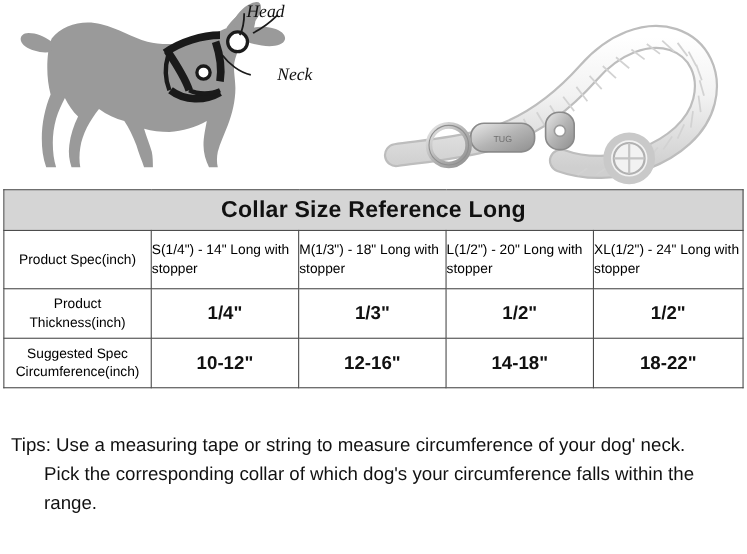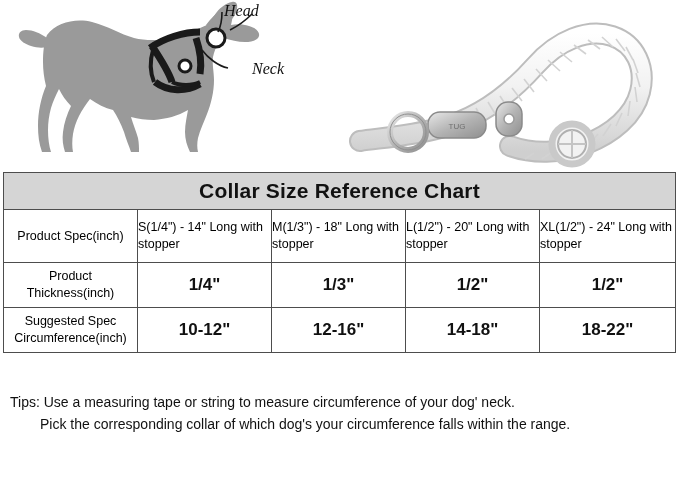--- a/index.html
+++ b/index.html
@@ -100,21 +100,21 @@
     height: 44px;
     color: #111;
   }
 
   
   .tips {
     position: absolute;
     left: 10px;
     top: 392px;
     width: 660px;
-    font-size: 14px;
+    font-size: 17px;
     line-height: 1.55;
     color: #111;
   }
   .tips .line2 {
     padding-left: 30px;
   }
 
   
   .dog-body { fill: #9a9a9a; }
   .harness  { fill: none; stroke: #1a1a1a; stroke-width: 7; }
@@ -290,21 +290,21 @@
   <table class="size-chart">
     <colgroup>
       <col style="width:134px">
       <col style="width:134px">
       <col style="width:134px">
       <col style="width:134px">
       <col style="width:136px">
     </colgroup>
     <tbody>
       <tr>
-        <td class="chart-title-cell" colspan="5">Collar Size Reference Chart</td>
+        <td class="chart-title-cell" colspan="5">Collar Size Reference Long</td>
       </tr>
       <tr>
         <td class="spec-head">Product Spec(inch)</td>
         <td class="col-head">S(1/4") - 14" Long with stopper</td>
         <td class="col-head">M(1/3") - 18" Long with stopper</td>
         <td class="col-head">L(1/2") - 20" Long with stopper</td>
         <td class="col-head">XL(1/2") - 24" Long with stopper</td>
       </tr>
       <tr>
         <td class="spec-head row-label">Product Thickness(inch)</td>

